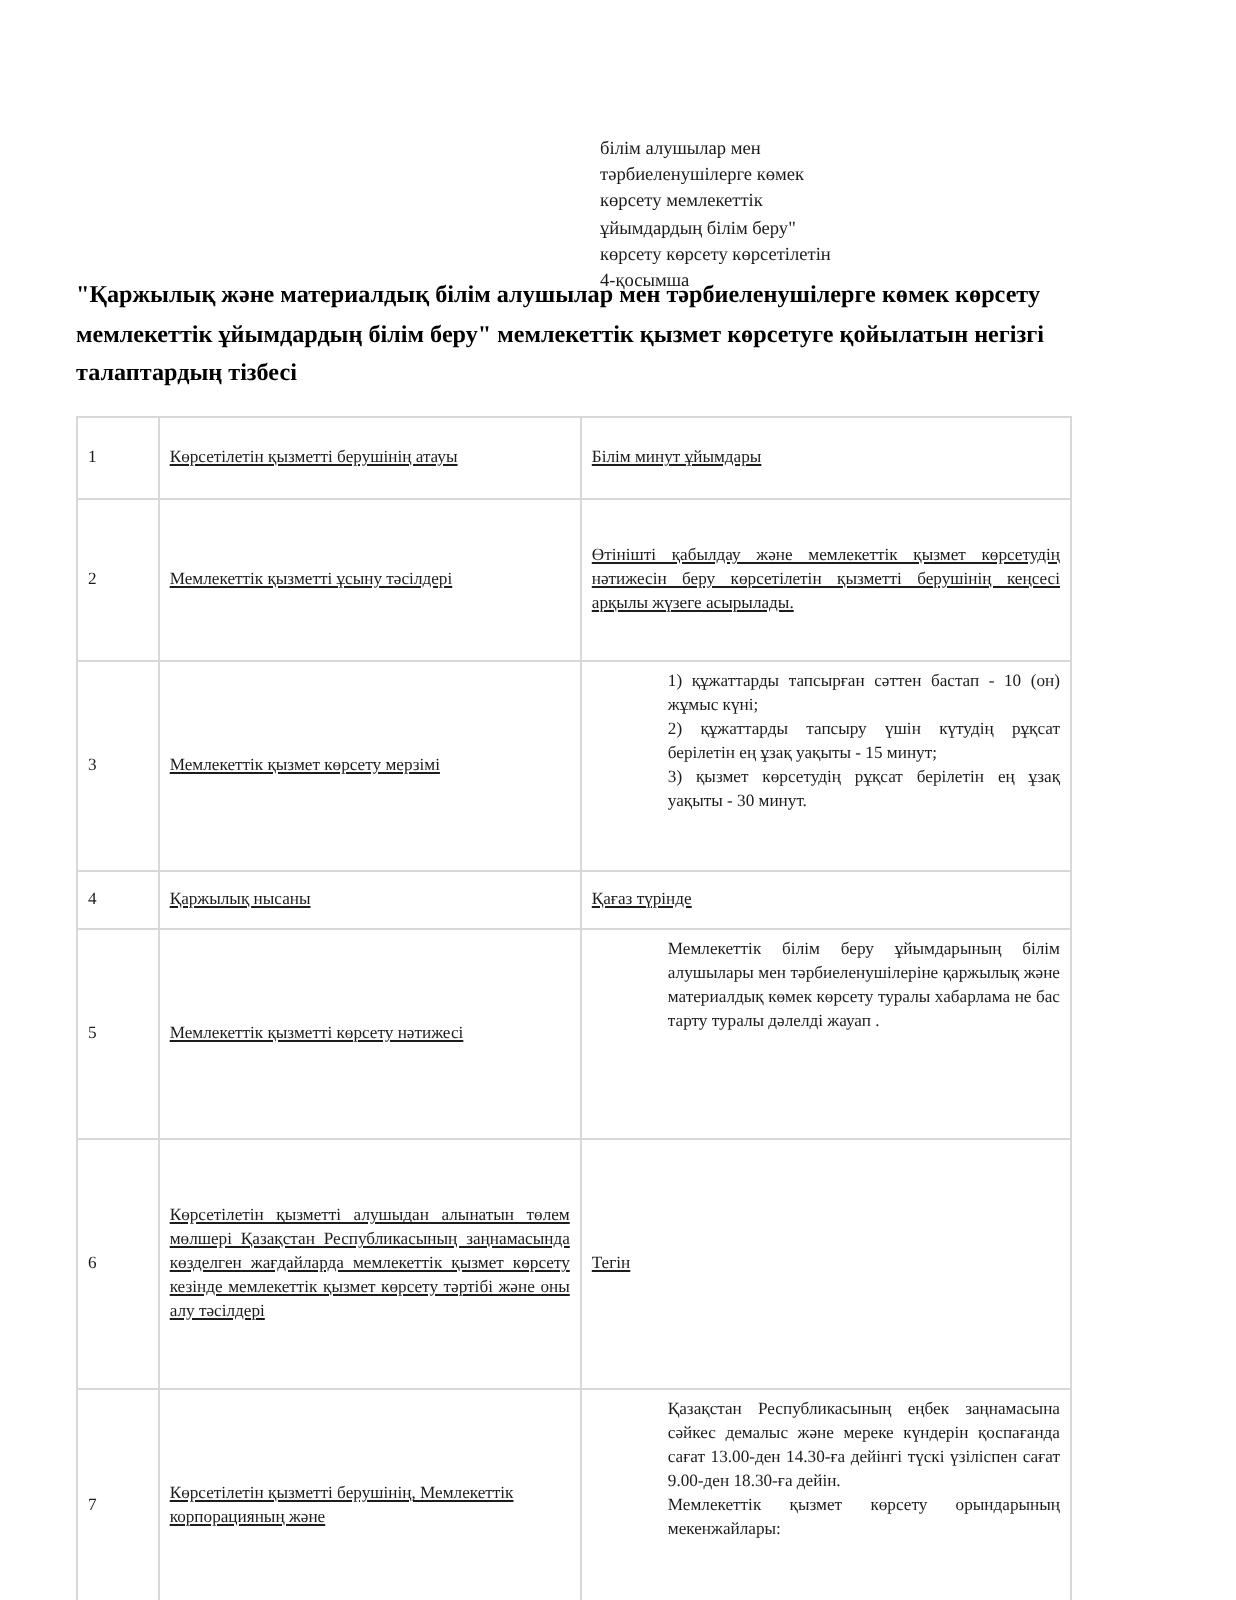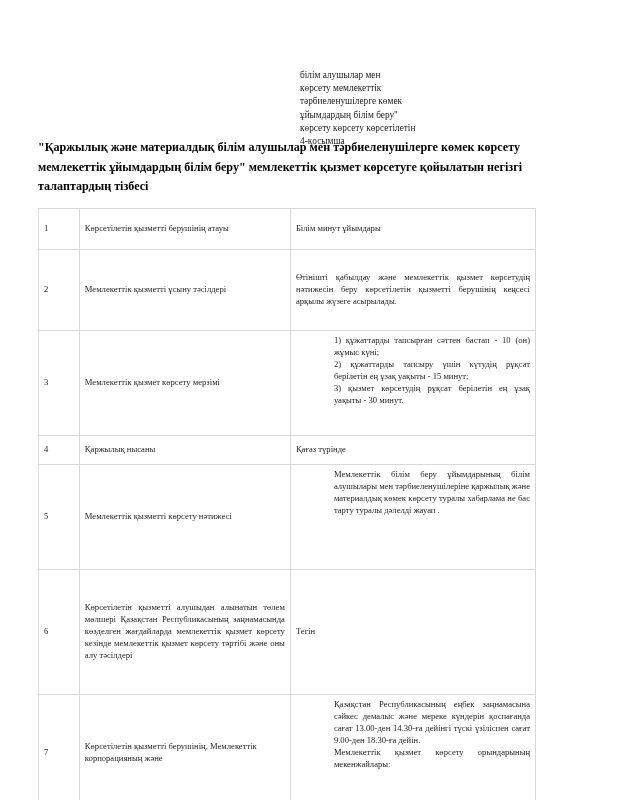--- a/index.html
+++ b/index.html
@@ -66,32 +66,32 @@
     vertical-align: middle;
     padding: 4px 5px 4px 5px;
     color: #1c1c1c;
   }
   .col-num   { width: 30px;  vertical-align: middle !important; }
   .col-label { width: 155px; }
   .col-value { width: 180px; }
 
   .req-table td.just { text-align: justify; text-align-last: left; }
   .req-table td.num  { text-align: left; vertical-align: middle; }
-  .req-table td.mid  { vertical-align: middle; }
+  .req-table td.mid  { vertical-align: middle; text-decoration: underline; }
   .req-table td.top  { vertical-align: top; padding-left: 43px; }
 </style>
 </head>
 <body>
 
 <div class="page">
 
   <div class="doc-header">
     <span class="hline">білім алушылар мен</span>
+    <span class="hline">тәрбиеленушілерге көмек</span>
     <span class="hline">көрсету мемлекеттік</span>
-    <span class="hline">тәрбиеленушілерге көмек</span>
     <span class="hline">ұйымдардың білім беру"</span>
     <span class="hline">көрсету көрсету көрсетілетін</span>
     <span class="hline">4-қосымша</span>
   </div>
 
   <div class="doc-title">"Қаржылық және материалдық білім алушылар мен тәрбиеленушілерге көмек көрсету мемлекеттік ұйымдардың білім беру" мемлекеттік қызмет көрсетуге қойылатын негізгі талаптардың тізбесі</div>
 
   <table class="req-table">
     <colgroup>
       <col class="col-num">

